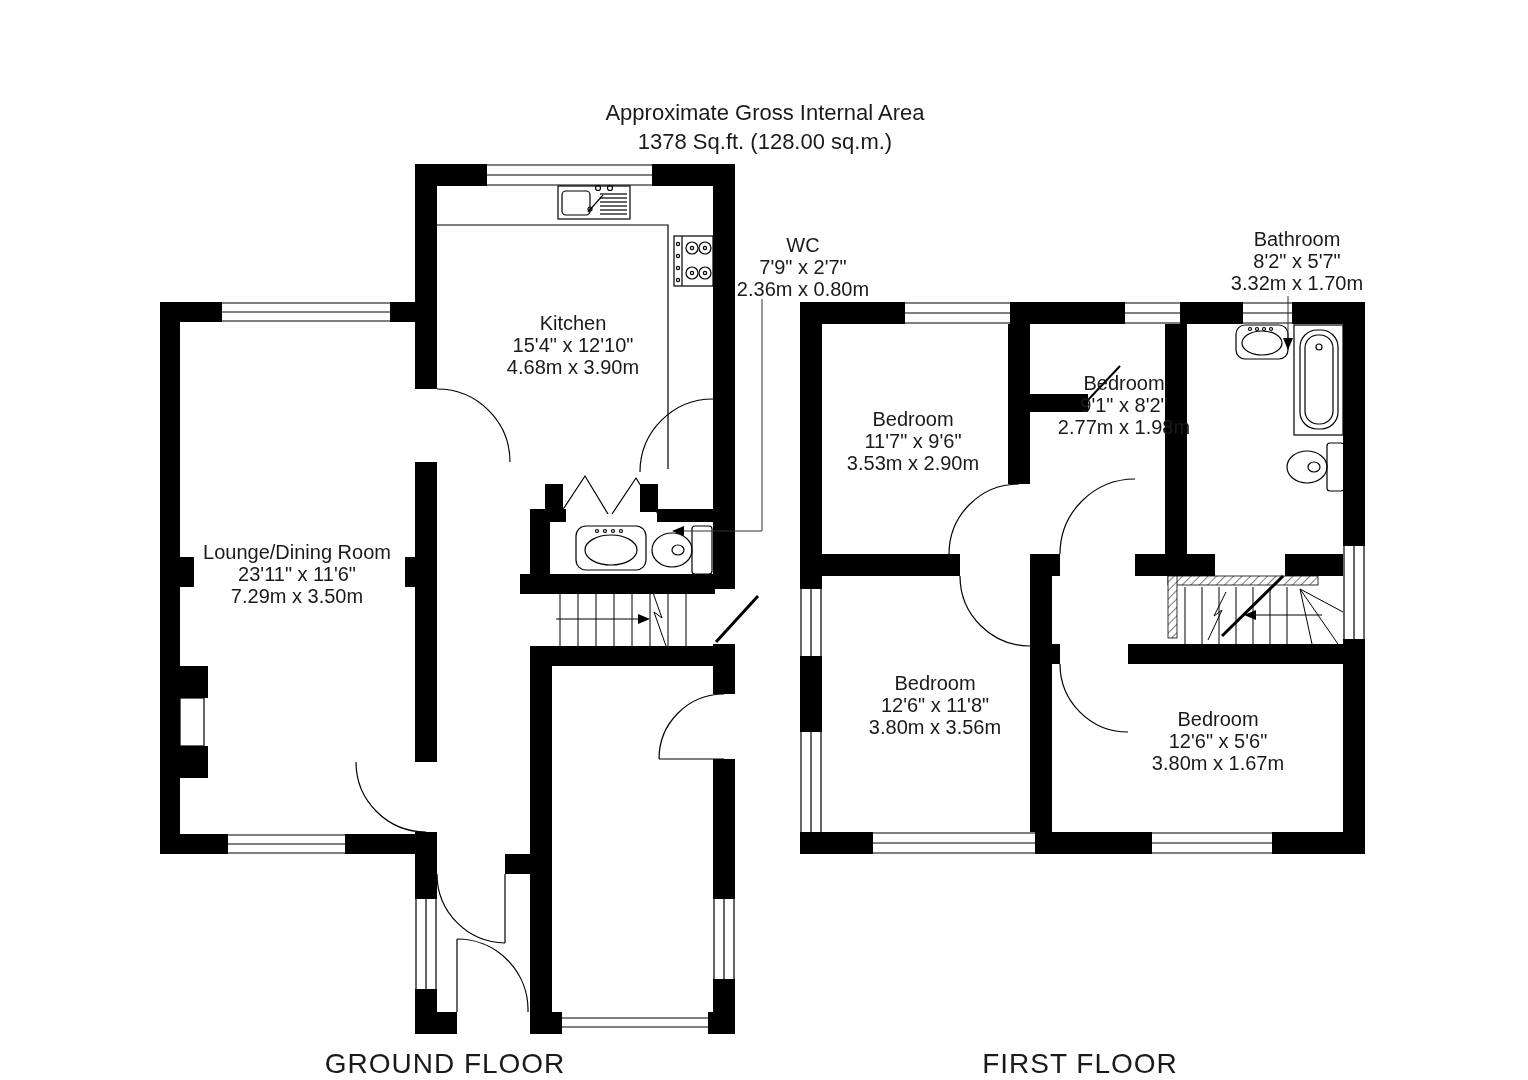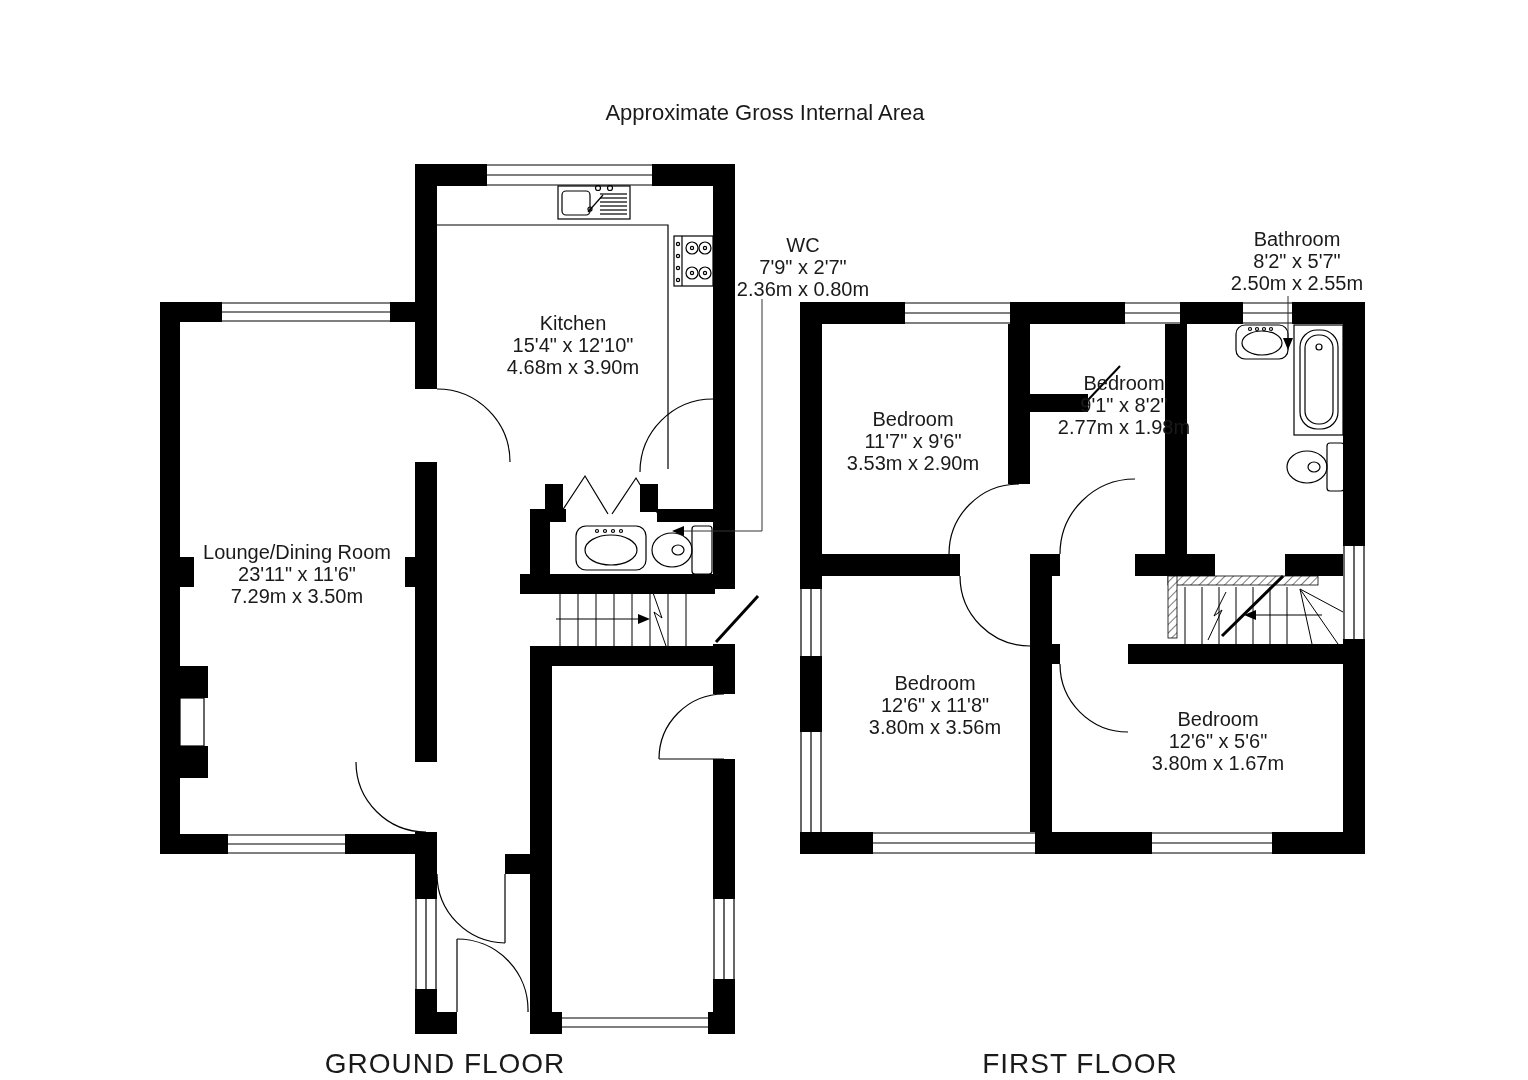--- a/index.html
+++ b/index.html
@@ -314,20 +314,21 @@
 
       <g>
         <line x1="1288" y1="252" x2="1288" y2="294" stroke="#333" stroke-width="1"></line>
         <polygon points="1288,306 1283,294 1293,294" fill="#000"></polygon>
       </g>
     </g>
   </svg>
 
   <div class="title">
     <div>Approximate Gross Internal Area</div>
+    <div>1378 Sq.ft. (128.00 sq.m.)</div>
   </div>
 
   <div class="room-label" style="left:573px;top:268px">
     <div>Kitchen</div>
     <div>15'4" x 12'10"</div>
     <div>4.68m x 3.90m</div>
   </div>
 
   <div class="room-label" style="left:803px;top:190px">
     <div>WC</div>
@@ -350,21 +351,21 @@
 
   <div class="room-label" style="left:1124px;top:328px">
     <div>Bedroom</div>
     <div>9'1" x 8'2"</div>
     <div>2.77m x 1.98m</div>
   </div>
 
   <div class="room-label" style="left:1297px;top:184px">
     <div>Bathroom</div>
     <div>8'2" x 5'7"</div>
-    <div>2.50m x 2.55m</div>
+    <div>3.32m x 1.70m</div>
   </div>
 
   <div class="room-label" style="left:935px;top:628px">
     <div>Bedroom</div>
     <div>12'6" x 11'8"</div>
     <div>3.80m x 3.56m</div>
   </div>
 
   <div class="room-label" style="left:1218px;top:664px">
     <div>Bedroom</div>

